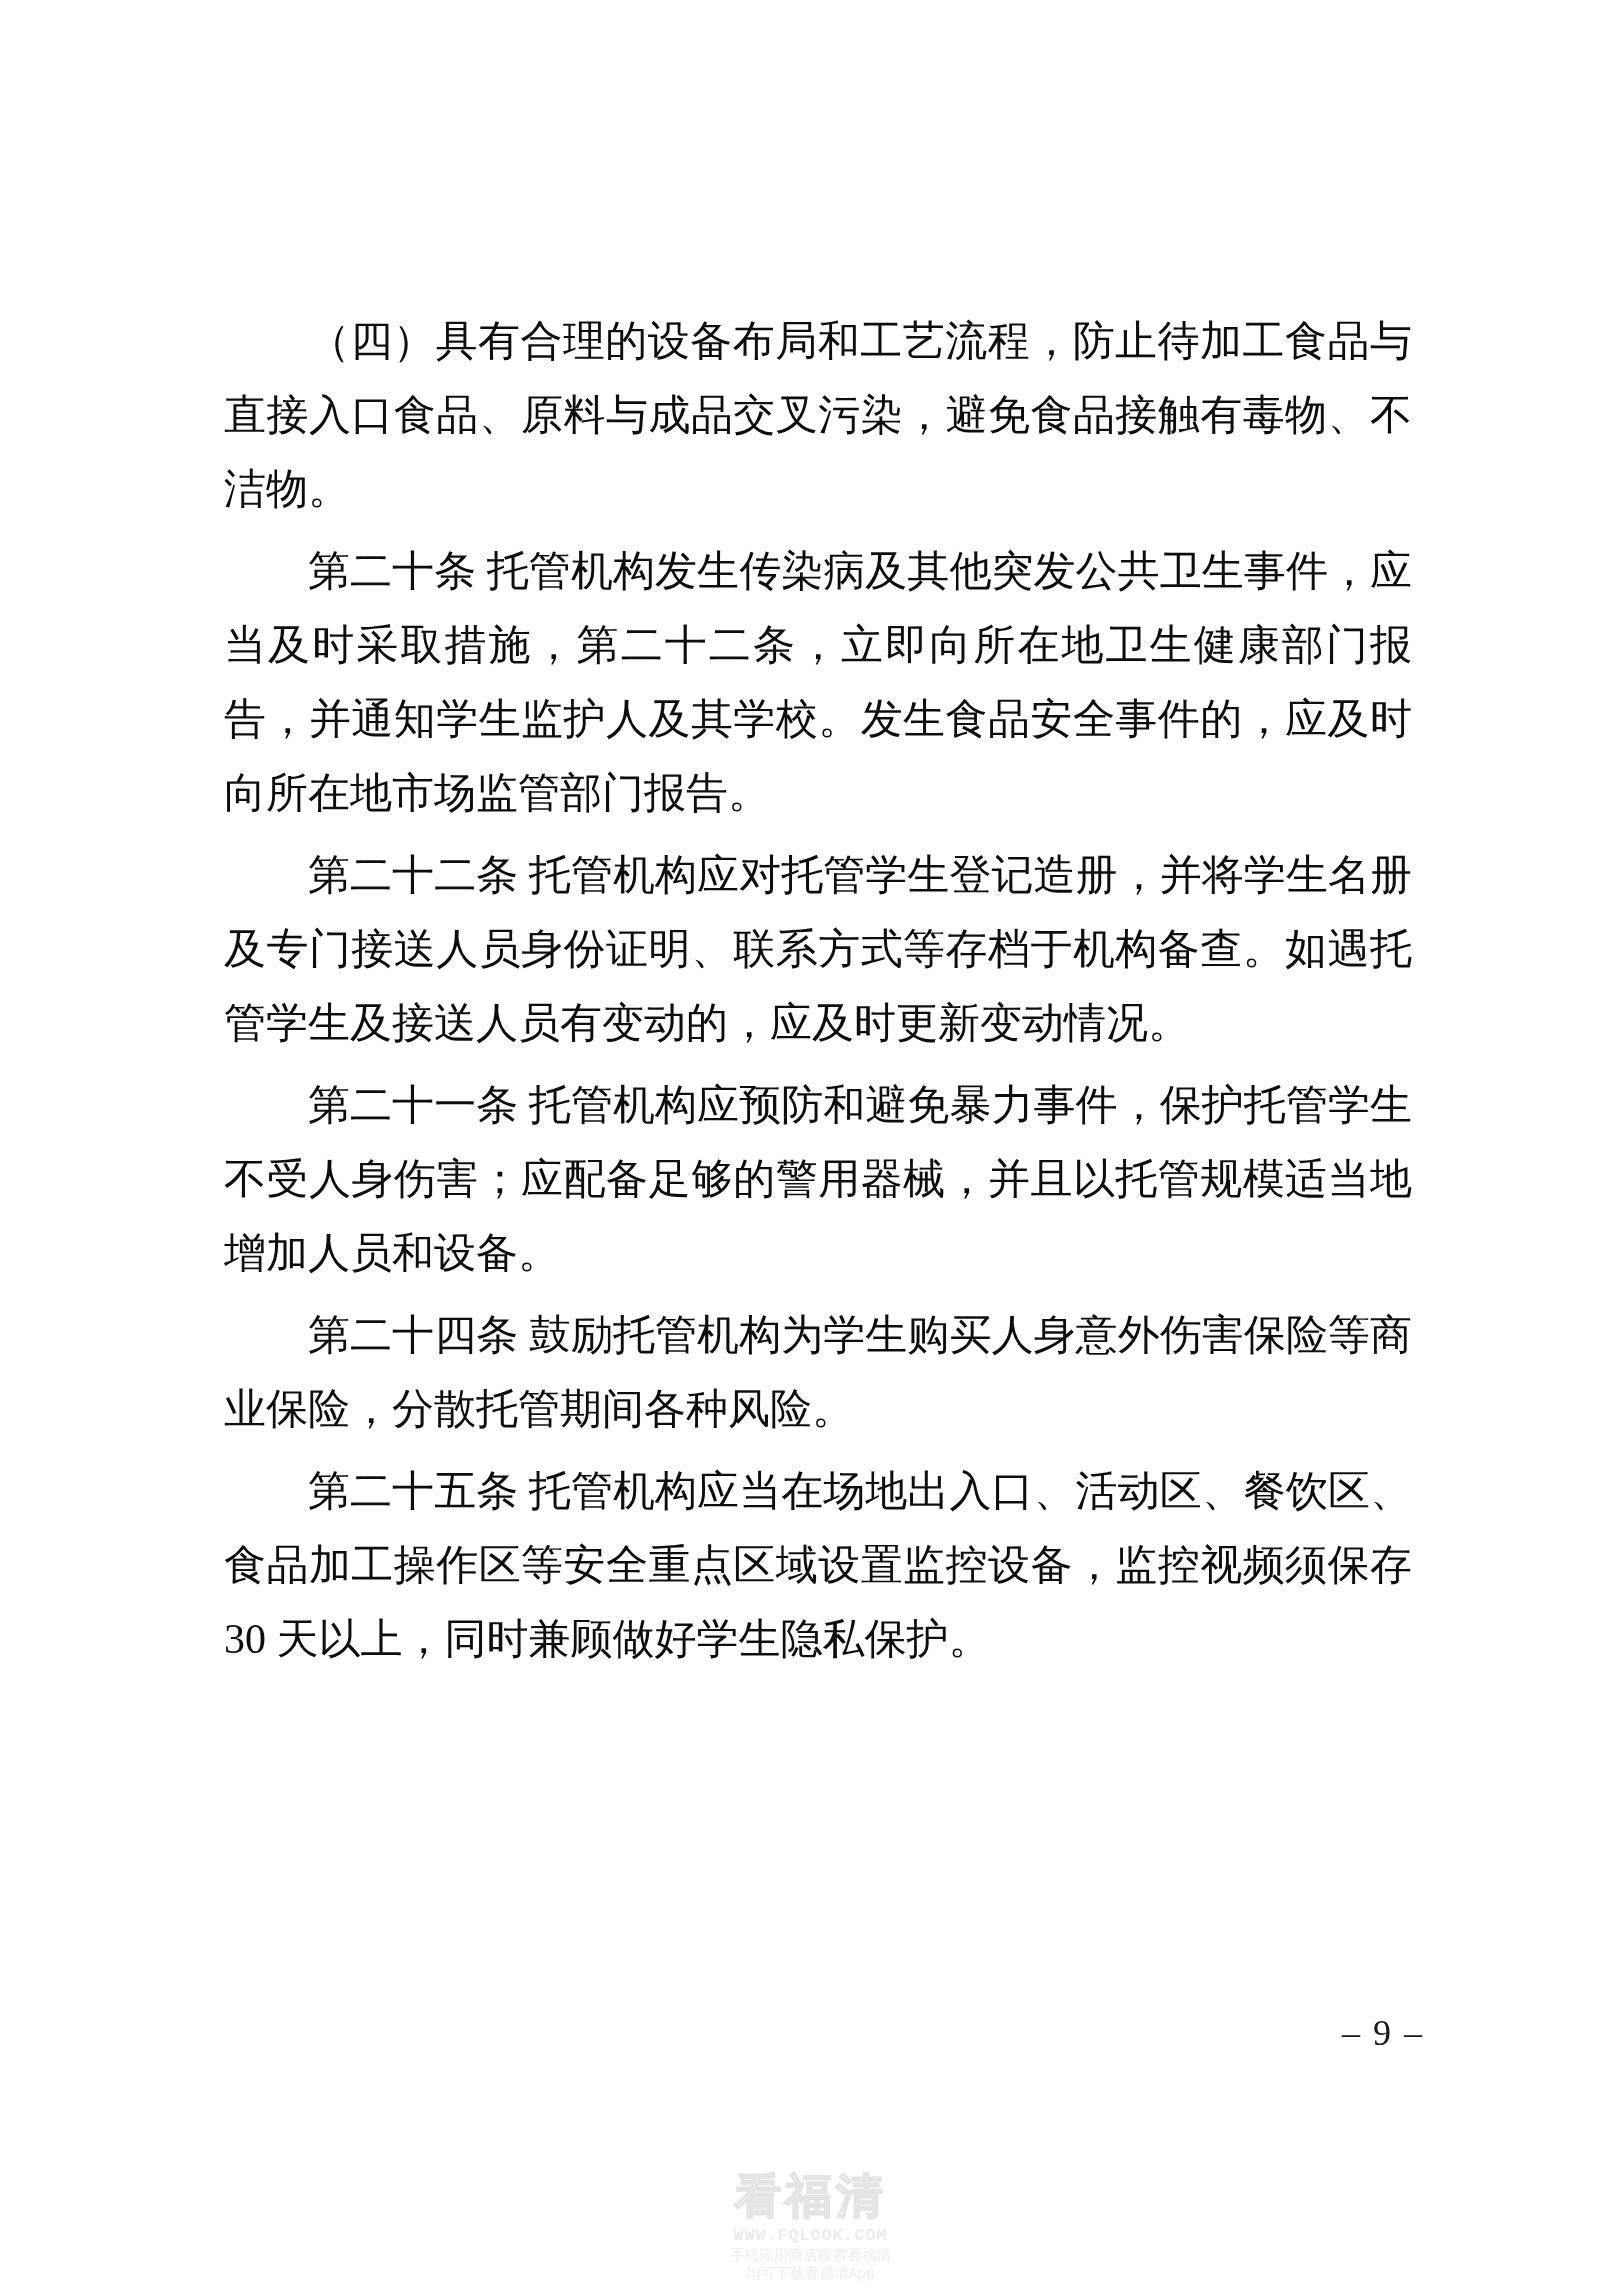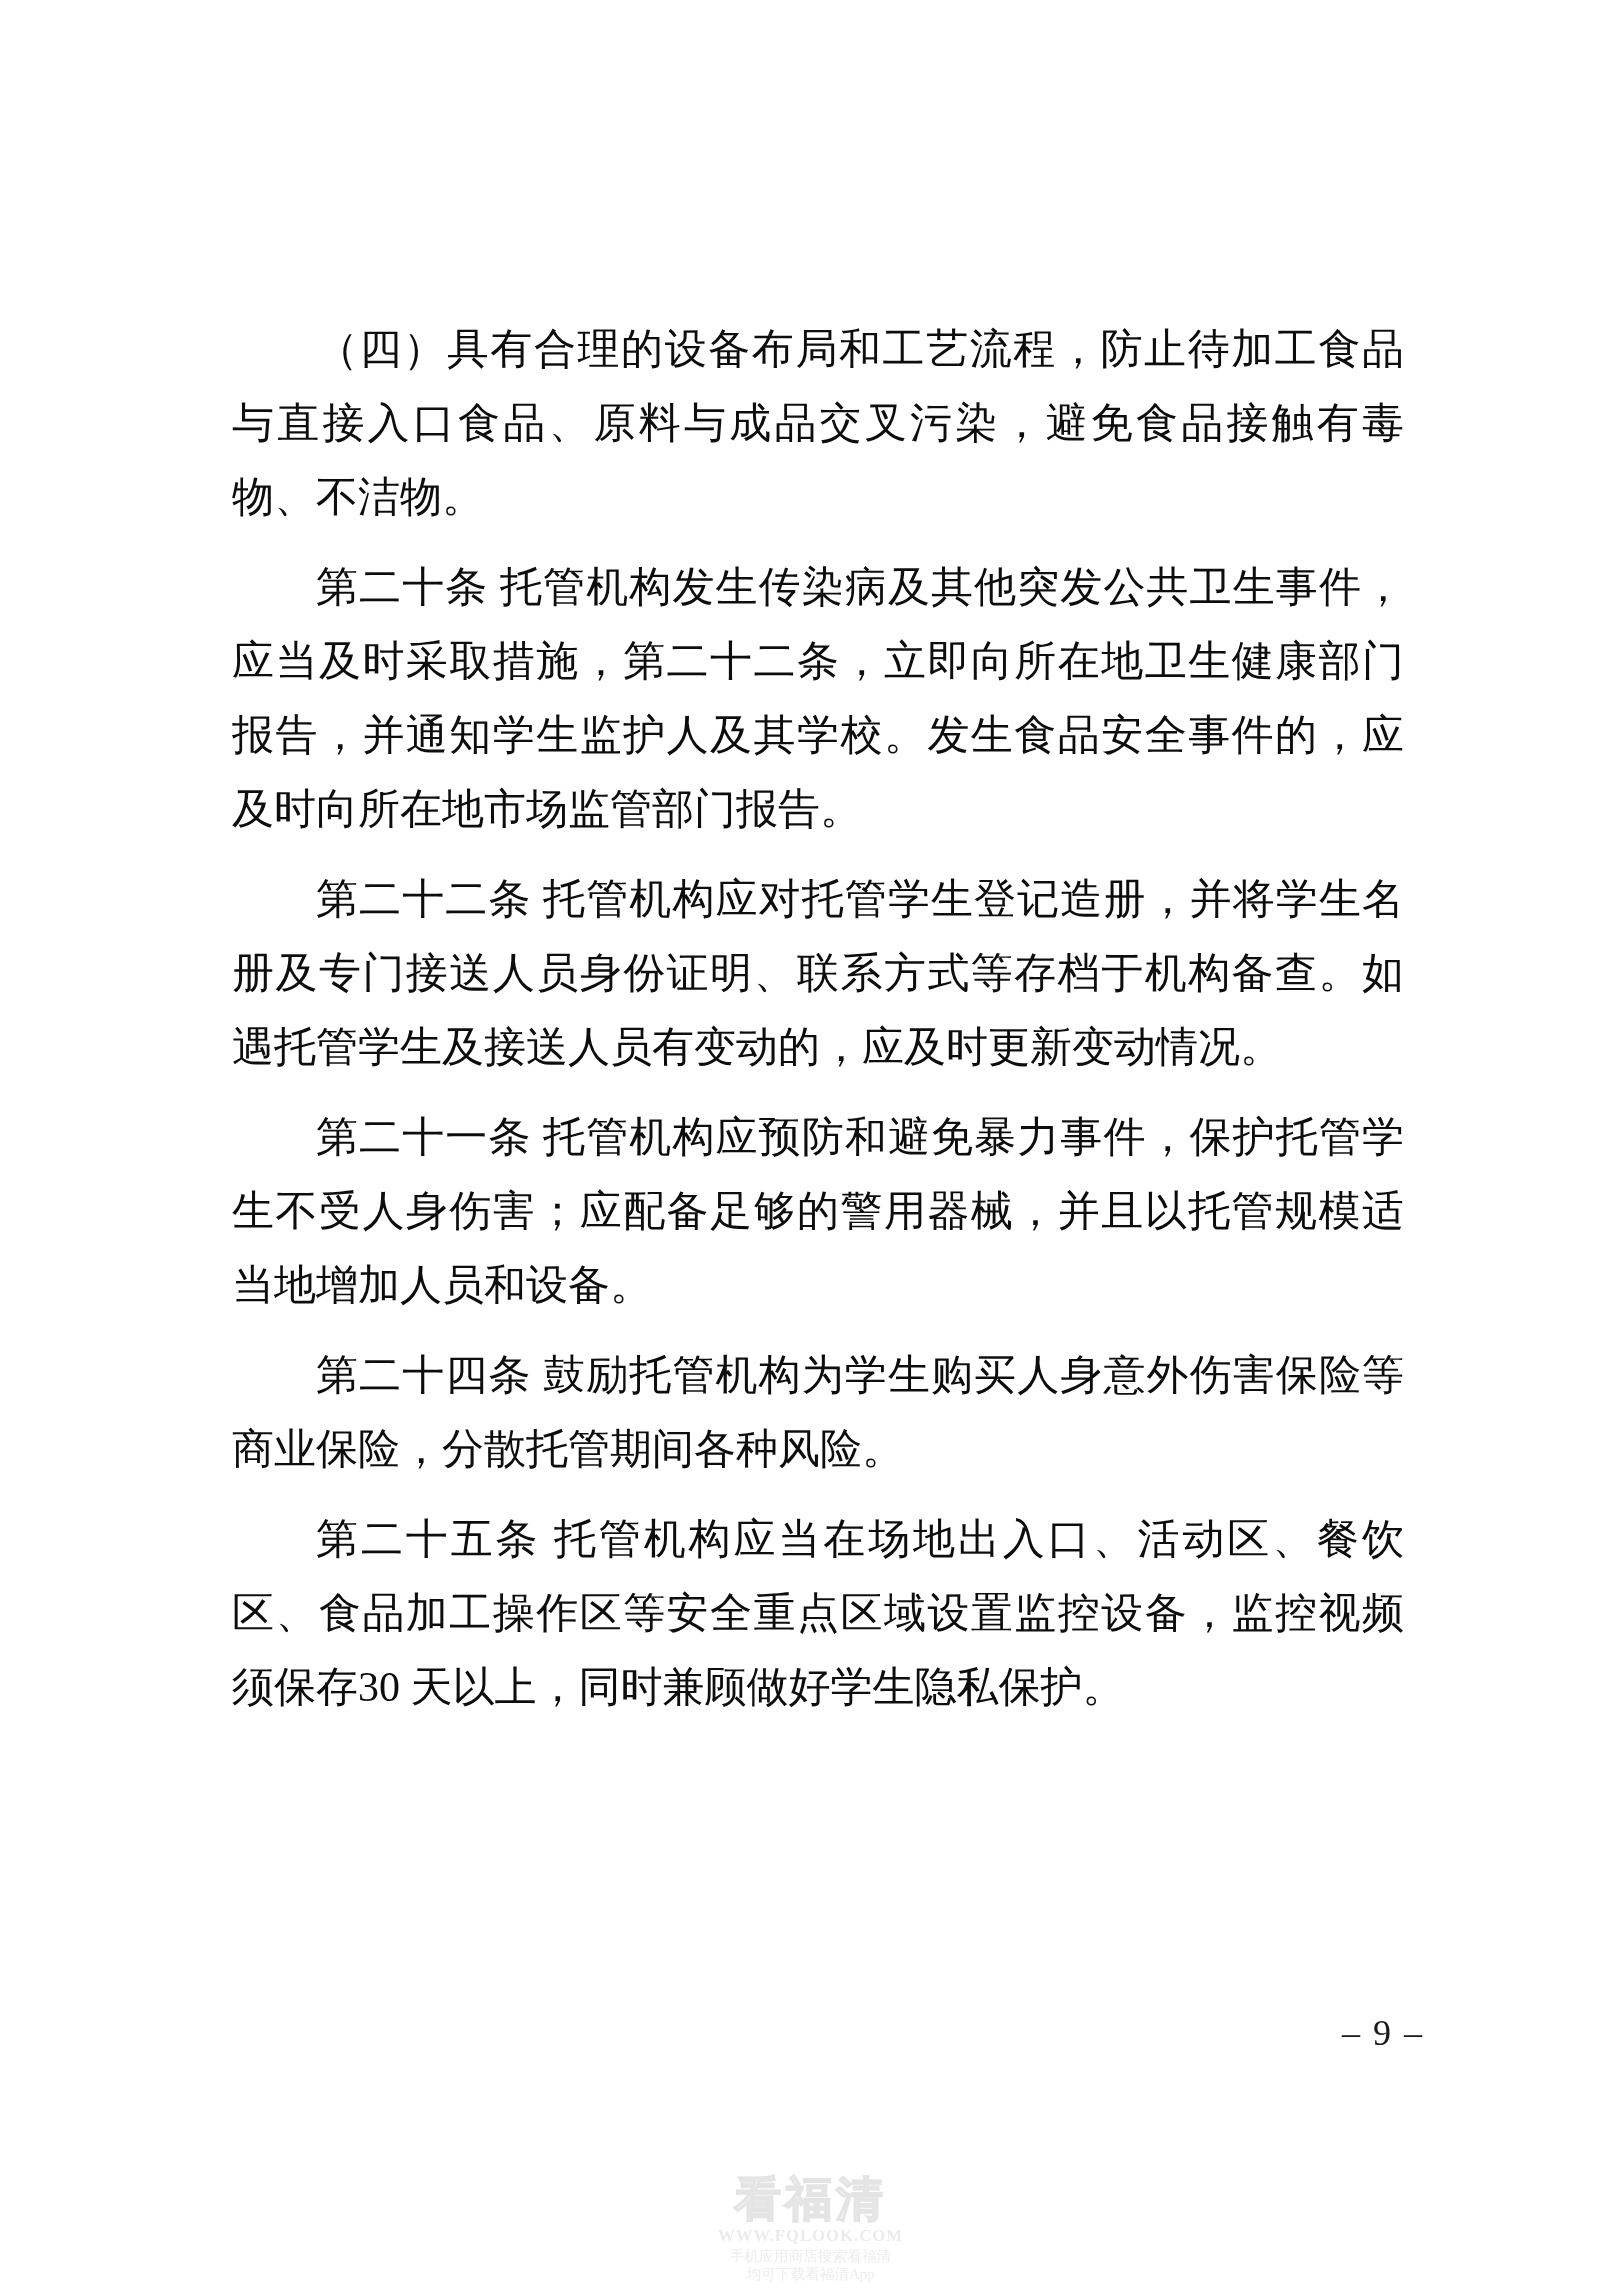--- a/index.html
+++ b/index.html
@@ -20,21 +20,21 @@
     left: 216px;
     top: 296px;
     width: 1204px;
     font-size: 42px;
     line-height: 74px;
     color: #0d0d0d;
     text-align: justify;
     letter-spacing: 0;
   }
   .doc-body p {
-    margin: 16px;
+    margin: 8px;
     padding: 0;
     text-indent: 2em;
   }
   .article-lead {
     font-weight: 400;
   }
   .page-number {
     position: absolute;
     left: 216px;
     top: 2011px;
@@ -47,21 +47,21 @@
   }
   .watermark {
     position: absolute;
     left: 0;
     top: 2174px;
     width: 1621px;
     text-align: center;
     color: #e9e9e9;
     user-select: none;
     pointer-events: none;
-    font-family: Liberation Serif, serif;
+    font-family: Liberation Mono, monospace;
   }
   .wm-title {
     font-size: 47px;
     line-height: 51px;
     font-weight: 700;
     letter-spacing: 3.9px;
     color: #ffffff;
     -webkit-text-stroke: 1.5px #e4e4e4;
     text-shadow: 0 0 1px #ededed;
   }

